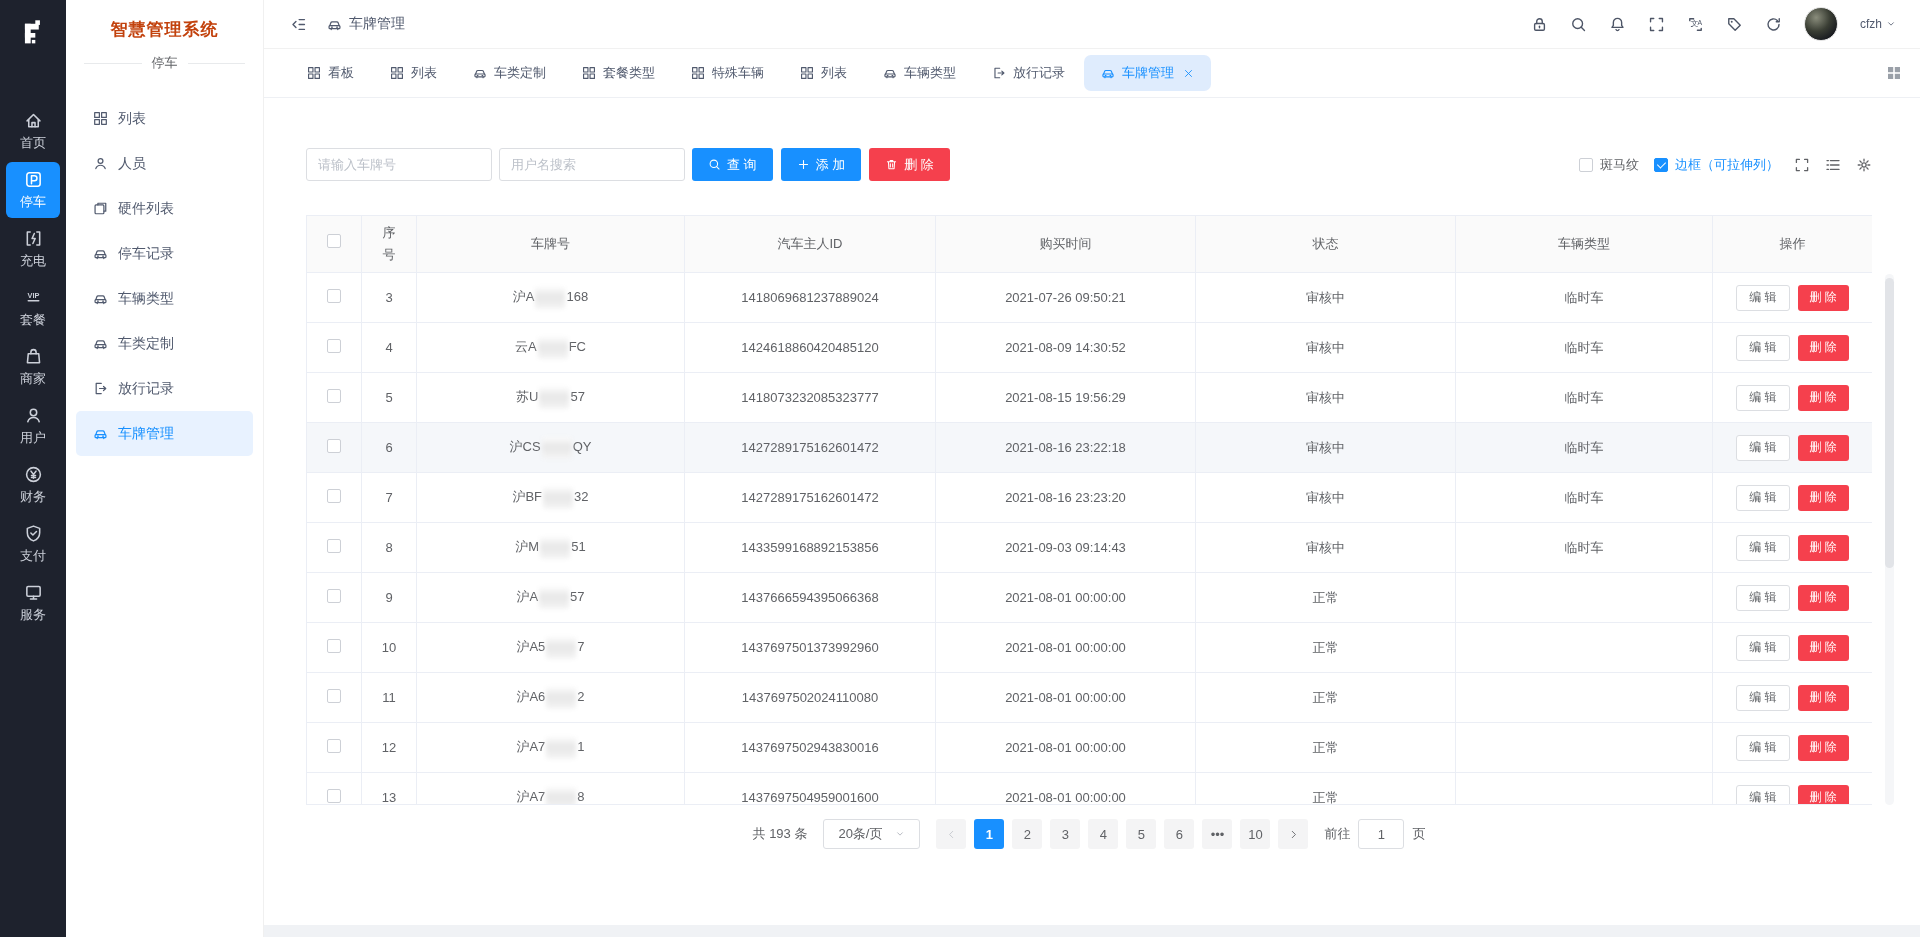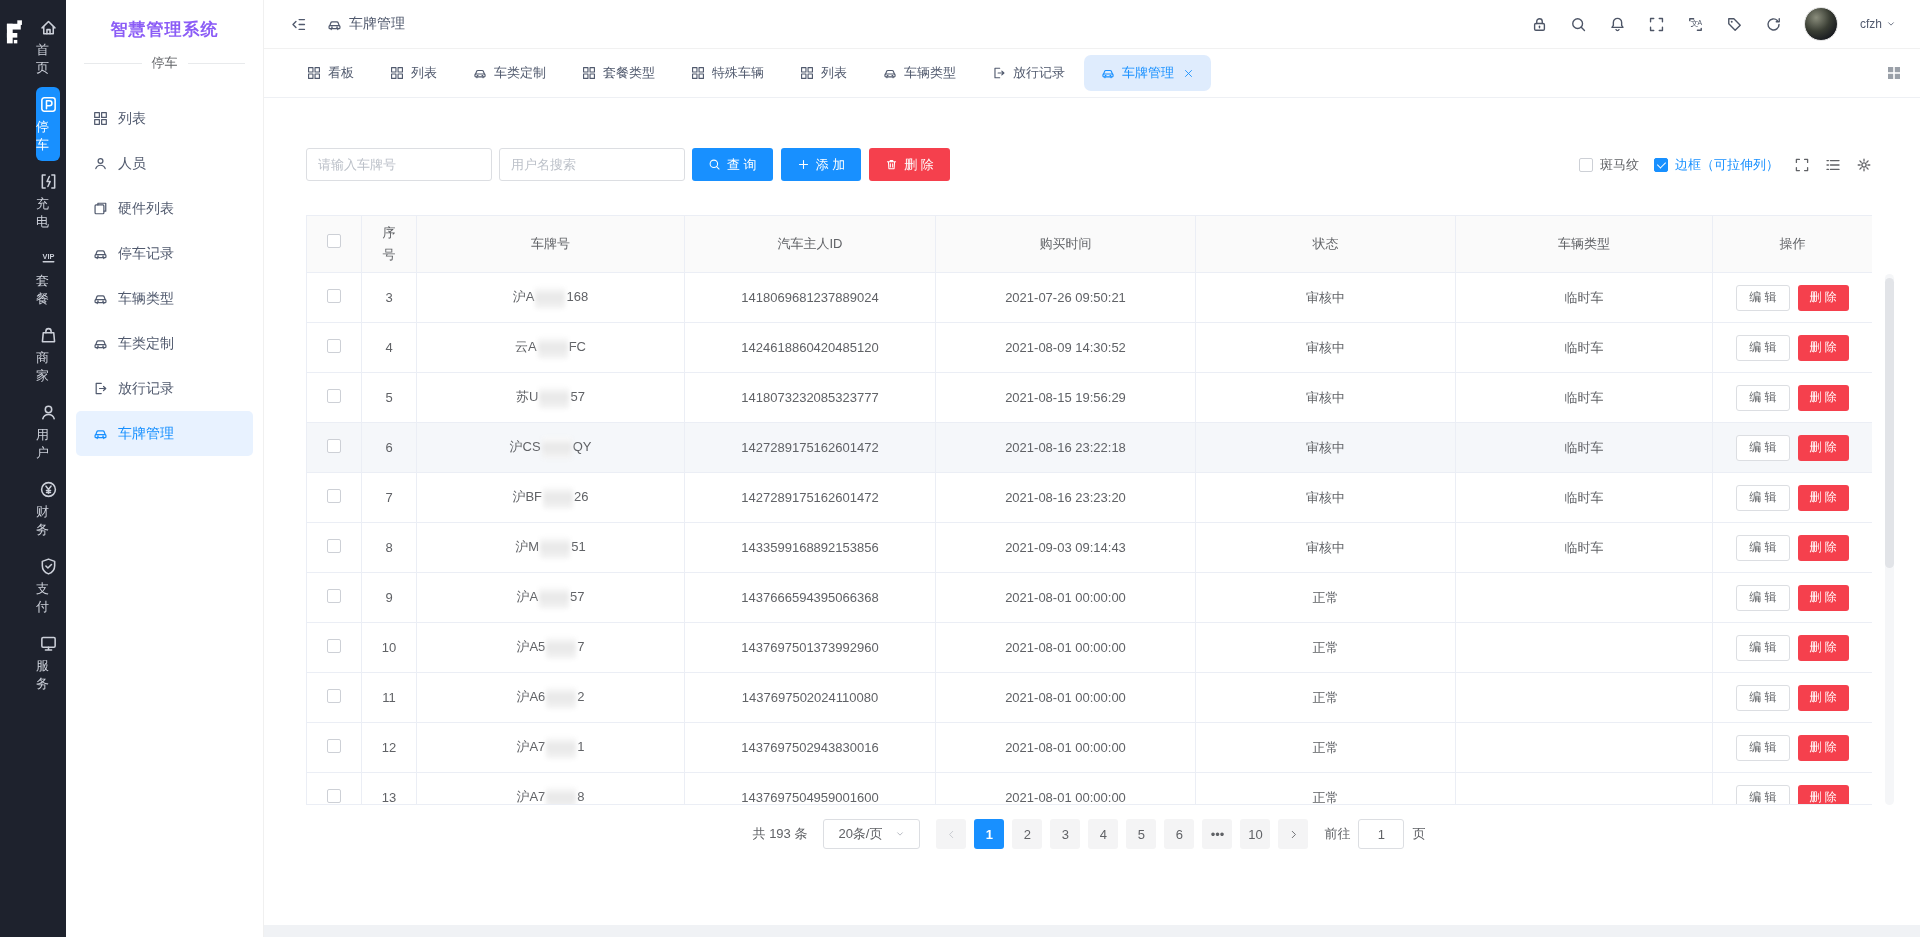--- a/index.html
+++ b/index.html
@@ -1,32 +1,32 @@
 <!DOCTYPE html>
 <html><head>
 <meta charset="utf-8">
 <style>
   * { margin:0; padding:0; box-sizing:border-box; }
   html,body { width:1920px; height:937px; overflow:hidden; }
   body { display:flex; background:#f0f2f5; font-family:"Liberation Sans","DejaVu Sans",sans-serif; }
   svg { display:block; }
 
   
-  .rail { width:66px; background:#1e222d; flex-shrink:0; display:flex; flex-direction:row; }
+  .rail { width:66px; background:#1e222d; flex-shrink:0; display:flex; flex-direction:column;gap:27px; }
   .rail-logo { height:66px; display:flex; align-items:center; justify-content:center; }
   .rail-logo svg { width:30px; height:30px; }
   .rail-item { margin:3px 6px; border-radius:6px; padding:8px 0 7px; display:flex; flex-direction:column; align-items:center; gap:4px; color:#ccd0d9; cursor:pointer; }
   .rail-item:first-of-type { margin-top:10px; }
   .rail-item svg { width:19px; height:19px; }
   .rail-item .lbl { font-size:13px; }
   .rail-item.active { background:#1890ff; color:#fff; }
 
   
   .sidebar { width:198px; background:#fff; border-right:1px solid #f0f0f0; flex-shrink:0; }
-  .sb-title { margin-top:18px; text-align:center; font-size:17px; font-weight:700; color:#8b5cf6; letter-spacing:1px; }
+  .sb-title { margin-top:18px; text-align:center; font-size:17px; font-weight:700; color:#c2410c; letter-spacing:1px; }
   .sb-sub { margin:13px 18px 0; display:flex; align-items:center; gap:10px; color:#606266; font-size:13px; }
   .sb-sub::before,.sb-sub::after { content:""; flex:1; border-top:1px solid #e8eaec; }
   .sb-menu { margin-top:24px; }
   .sb-item { height:45px; margin:0 10px; padding:0 17px; display:flex; align-items:center; gap:10px; font-size:14px; color:#515a6e; border-radius:5px; cursor:pointer; }
   .sb-item svg { width:15px; height:15px; flex-shrink:0; }
   .sb-item.active { background:#e8f2ff; color:#1890ff; }
 
   
   .main { flex:1; display:flex; flex-direction:column; min-width:0; }
   .topbar { height:49px; background:#fff; border-bottom:1px solid #f1f1f1; display:flex; align-items:center; padding:0 24px 0 26px; gap:20px; flex-shrink:0; }
@@ -592,21 +592,21 @@
               <td><span>沪CS</span><span class="redact"></span><span>QY</span></td>
               <td>1427289175162601472</td>
               <td>2021-08-16 23:22:18</td>
               <td>审核中</td>
               <td>临时车</td>
               <td><button class="mini-btn edit">编 辑</button><button class="mini-btn del">删 除</button></td>
             </tr>
             <tr>
               <td><span class="cbx"></span></td>
               <td>7</td>
-              <td><span>沪BF</span><span class="redact"></span><span>26</span></td>
+              <td><span>沪BF</span><span class="redact"></span><span>32</span></td>
               <td>1427289175162601472</td>
               <td>2021-08-16 23:23:20</td>
               <td>审核中</td>
               <td>临时车</td>
               <td><button class="mini-btn edit">编 辑</button><button class="mini-btn del">删 除</button></td>
             </tr>
             <tr>
               <td><span class="cbx"></span></td>
               <td>8</td>
               <td><span>沪M</span><span class="redact"></span><span>51</span></td>

